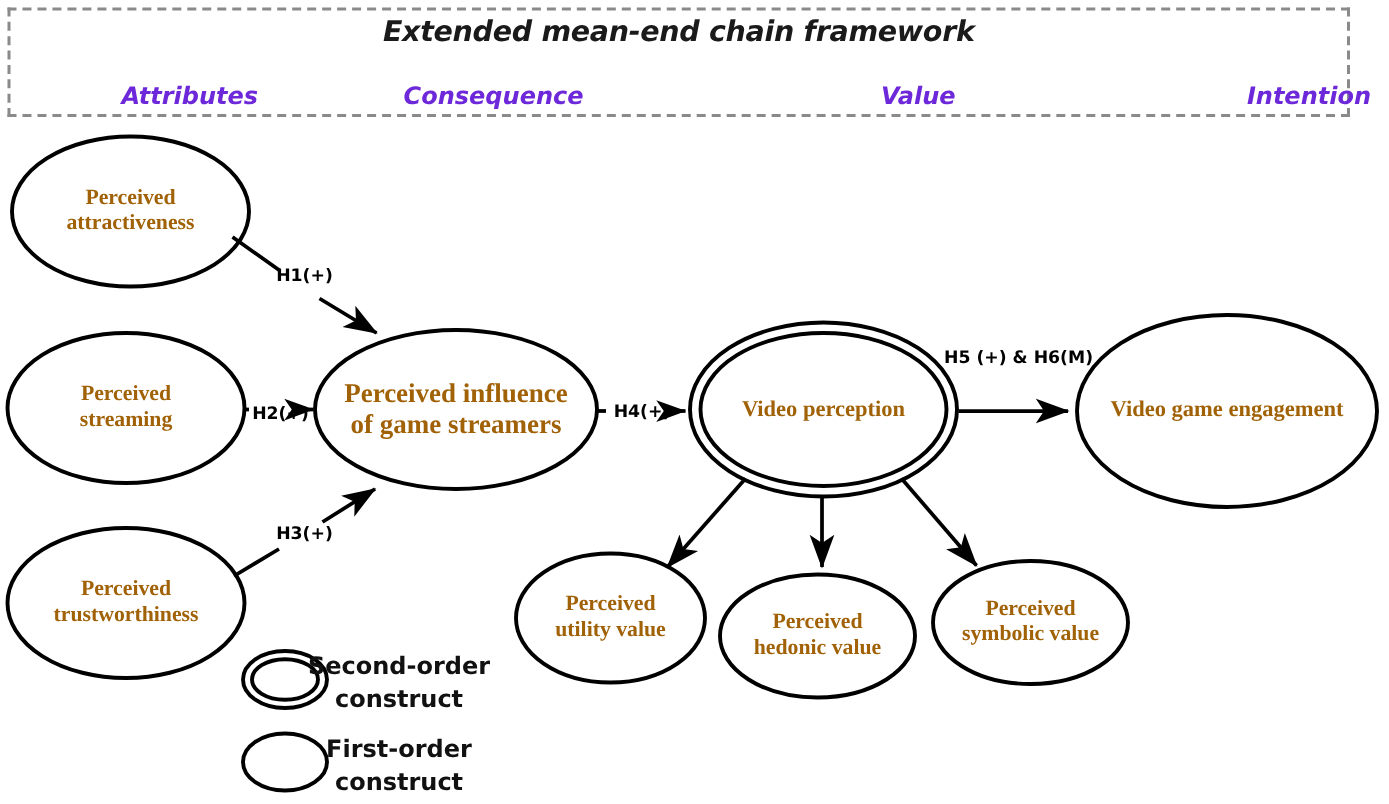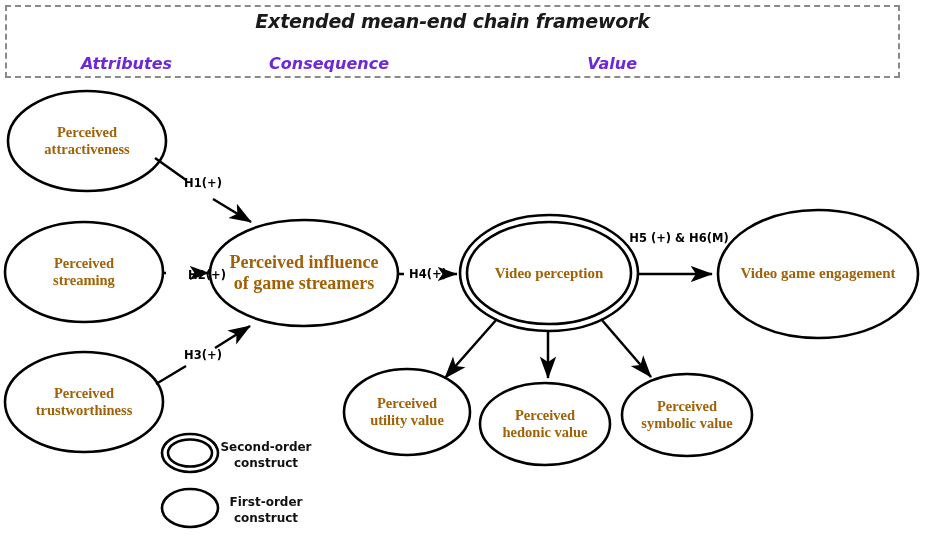--- a/index.html
+++ b/index.html
@@ -16,38 +16,39 @@
            font-weight:bold;font-style:italic;font-size:16px;color:#6d28d9;
            text-align:right;margin-left:12px;}
   .node-lab{position:absolute;text-align:center;
             font-family:"Liberation Serif",serif;font-weight:bold;
             font-size:14.5px;color:#a16207;line-height:1.18;
             transform:translate(-50%,-50%);white-space:nowrap;}
   .edge-lab{position:absolute;font-family:"DejaVu Sans",sans-serif;
             font-weight:bold;font-size:11.5px;color:#000;white-space:nowrap;
             transform:translate(-50%,-50%);}
   .leg-lab{position:absolute;font-family:"DejaVu Sans",sans-serif;
-           font-weight:bold;font-size:12px;color:#111;line-height:1.35;
+           font-weight:bold;font-size:16px;color:#111;line-height:1.35;
            text-align:center;transform:translate(-50%,-50%);}
   .ctrl{position:absolute;left:508px;top:470px;width:400px;
         font-family:"DejaVu Sans",sans-serif;font-size:11.6px;color:#1a1a1a;
         line-height:1.45;}
   .ctrl b{font-weight:bold;}
 </style>
 </head>
 <body>
 
 <div id="stage">
 
   <div class="hdr-box"></div>
   <div class="hdr-title">Extended mean-end chain framework</div>
 
   <div class="col-lab" style="left:0px;width:160px;"><span>Attributes</span></div>
   <div class="col-lab" style="left:217px;width:160px;"><span>Consequence</span></div>
   <div class="col-lab" style="left:465px;width:160px;"><span>Value</span></div>
+  <div class="col-lab" style="left:742px;width:160px;"><span>Intention</span></div>
 
   <svg id="canvas" viewBox="0 0 926 536">
     <defs>
       <marker id="ah" markerWidth="10" markerHeight="10" refX="8.6" refY="3.6" orient="auto" markerUnits="strokeWidth">
         <path d="M0,0.3 L9,3.6 L0,6.9 L2.2,3.6 Z" fill="#000"></path>
       </marker>
       <marker id="ah2" markerWidth="9" markerHeight="9" refX="7.8" refY="3.2" orient="auto" markerUnits="strokeWidth">
         <path d="M0,0.3 L8,3.2 L0,6.1 L2,3.2 Z" fill="#000"></path>
       </marker>
     </defs>
@@ -130,21 +131,21 @@
   <div class="node-lab" style="left:545px;top:424px;">
     <div>Perceived</div>
       <div>hedonic value</div>
   </div>
   <div class="node-lab" style="left:687px;top:415px;">
     <div>Perceived</div>
       <div>symbolic value</div>
   </div>
 
   <div class="edge-lab" style="left:203px;top:183px;">H1(+)</div>
-  <div class="edge-lab" style="left:187px;top:275px;margin-left:20px;">H2(+)</div>
+  <div class="edge-lab" style="left:187px;top:275px;">H2(+)</div>
   <div class="edge-lab" style="left:203px;top:355px;">H3(+)</div>
   <div class="edge-lab" style="left:428px;top:274px;">H4(+)</div>
   <div class="edge-lab" style="left:679px;top:238px;">H5 (+) &amp; H6(M)</div>
 
   <div class="leg-lab" style="left:266px;top:455px;">
     <div>Second-order</div>
       <div>construct</div>
   </div>
   <div class="leg-lab" style="left:266px;top:510px;">
     <div>First-order</div>

